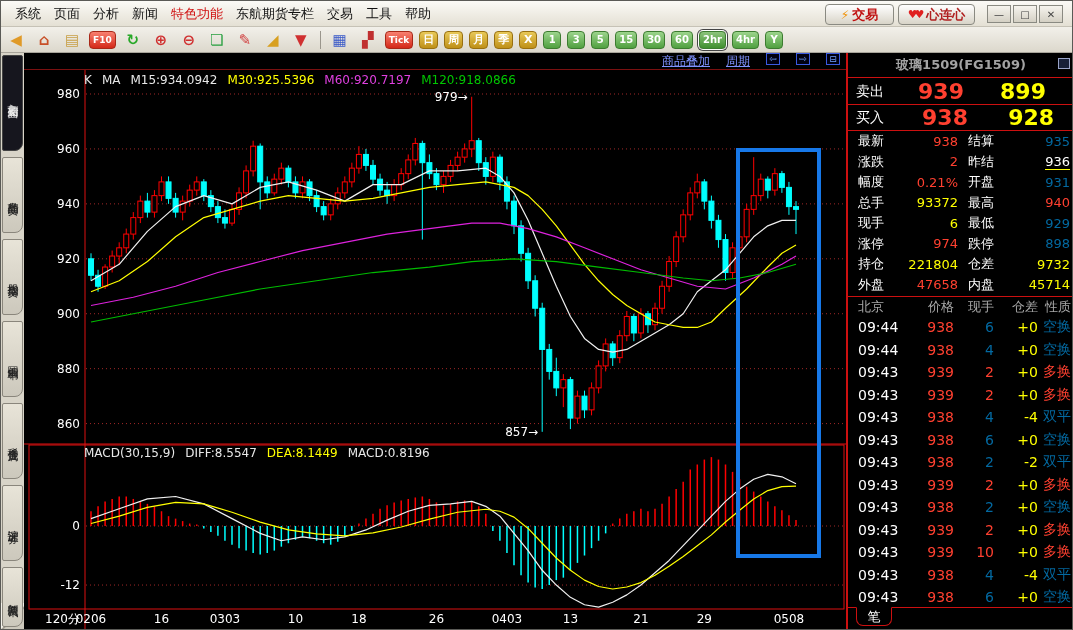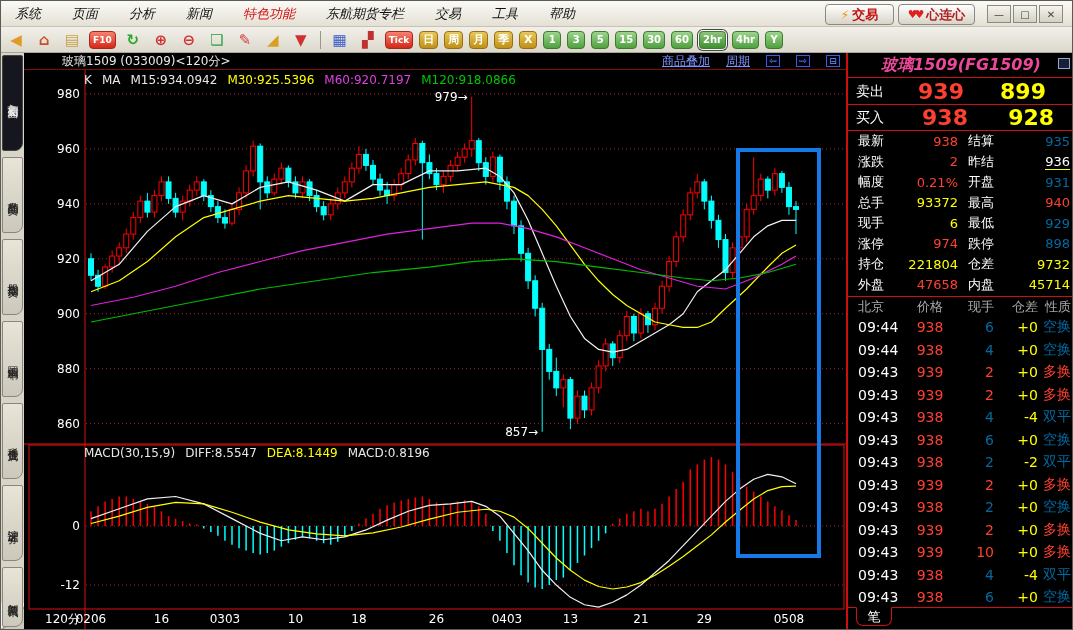--- a/index.html
+++ b/index.html
@@ -44,67 +44,67 @@
     font-size:11px;line-height:19px;display:flex;align-items:center;justify-content:center;letter-spacing:1px;}
   .side-tab.active{background:#16161e;color:#eee;border-color:#444;}
   .tab-arrow{font-size:7px;color:#ccc;letter-spacing:0;margin-top:3px;}
   .fold-corner{position:absolute;bottom:0;left:0;width:23px;height:26px;
     background:linear-gradient(135deg,#f4f2ea 52%,#908c80 56%,#ccc8bc 60%);}
   
   .chart-region{width:822px;position:relative;background:#000;flex:none;}
   .chart-header{position:absolute;top:0;left:0;width:100%;height:17px;z-index:6;
     border-bottom:1px solid #7a1010;display:flex;align-items:center;font-size:12px;color:#e8e8e8;background:#000;}
   .chart-title{margin-left:38px;white-space:nowrap;}
-  .chart-links{margin-left:auto;display:flex;align-items:center;gap:16px;margin-right:6px;}
+  .chart-links{margin-left:auto;display:flex;gap:16px;margin-right:6px;}
   .chart-link{color:#7f92ff;text-decoration:underline;}
   .mini-nav{width:14px;height:12px;border:1px solid #3a5ae0;color:#70a0ff;font-size:9px;line-height:10px;
     text-align:center;background:#001;}
   #chart-svg{position:absolute;top:0;left:0;z-index:2;}
   .legend{position:absolute;left:60px;display:flex;gap:10px;font-size:12px;z-index:5;white-space:nowrap;}
   .legend-k{top:20px;}
   .legend-macd{top:393px;}
   .lg-wht{color:#e8e8e8;}.lg-yel{color:#ffff00;}.lg-mag{color:#e040e0;}.lg-grn{color:#00c800;}
   
   .quote-panel{width:228px;position:relative;background:#000;border-left:2px solid #cc1010;color:#fff;flex:none;}
   .qp-header{position:absolute;top:0;left:0;right:0;height:25px;border-bottom:1px solid #cc1010;
     display:flex;align-items:center;justify-content:center;}
-  .qp-title{color:#ec4899;font-size:16px;font-weight:bold;font-style:italic;}
+  .qp-title{color:#a3a3a3;font-size:13px;font-weight:bold;}
   .qp-restore{position:absolute;right:4px;top:5px;width:12px;height:11px;border:1px solid #9aa4c8;background:#182038;}
   .qp-bigrow{position:absolute;left:0;right:0;height:26px;display:flex;align-items:center;border-bottom:1px solid #cc1010;}
   .qp-bigrow .lbl{width:56px;padding-left:8px;font-size:14px;}
   .qp-bigrow .p1{width:74px;text-align:center;font-size:22px;font-weight:bold;}
   .qp-bigrow .p2{width:90px;text-align:center;font-size:22px;font-weight:bold;}
   .qp-grid{position:absolute;top:78px;left:0;right:0;height:164px;padding:0 4px 0 10px;
     display:grid;grid-template-columns:46px 64px 50px 1fr;align-items:center;font-size:13px;}
   .qp-grid span{white-space:nowrap;}
   .qp-grid .val{text-align:right;}
   .qp-sep{position:absolute;left:0;right:0;height:0;border-top:1px solid #cc1010;}
   .tick-header{position:absolute;top:244px;left:0;right:0;height:19px;display:flex;align-items:center;
     color:#a8a8a8;font-size:13px;}
   .tick-row{display:flex;align-items:center;height:22.5px;font-size:14px;}
   .tick-rows{position:absolute;top:263px;left:0;right:0;bottom:22px;overflow:hidden;}
   .col-time{width:58px;padding-left:10px;}
-  .col-price{width:48px;text-align:center;}
+  .col-price{width:48px;text-align:right;}
   .col-qty{width:40px;text-align:right;}
   .col-chg{width:44px;text-align:right;}
   .col-nat{flex:1;text-align:right;padding-right:3px;}
   .tick-header .col-time{padding-left:10px;}
   .qp-bottom{position:absolute;bottom:0;left:0;right:0;height:22px;border-top:1px solid #cc1010;}
   .bi-tab{position:absolute;left:8px;top:-1px;width:36px;height:19px;border:1px solid #cc1010;border-top:1px solid #000;
     border-radius:0 0 7px 7px;color:#fff;font-size:13px;display:flex;align-items:center;justify-content:center;background:#000;}
   .t-red{color:#ff4030;}.t-yel{color:#ffff00;}.t-grn{color:#0369a1;}.t-wht{color:#fff;}
   .u-yel{border-bottom:1px solid #ffff00;}
 </style>
 </head>
 <body>
 
 <div class="window">
 
   <div class="menubar">
-    <span id="menu-items" style="display:flex;gap:31px;font-style:italic;">
+    <span id="menu-items" style="display:flex;gap:13px;">
         <span class="menu-item">系统</span>
         <span class="menu-item">页面</span>
         <span class="menu-item">分析</span>
         <span class="menu-item">新闻</span>
         <span class="menu-item accent">特色功能</span>
         <span class="menu-item">东航期货专栏</span>
         <span class="menu-item">交易</span>
         <span class="menu-item">工具</span>
         <span class="menu-item">帮助</span>
       </span>
@@ -163,21 +163,20 @@
         <div class="side-tab" style="top: 104px; height: 76px;">商品期货</div>
         <div class="side-tab" style="top: 186px; height: 76px;">股指期货</div>
         <div class="side-tab" style="top: 268px; height: 76px;">国债利率</div>
         <div class="side-tab" style="top: 350px; height: 76px;">稀贵金属</div>
         <div class="side-tab" style="top: 432px; height: 76px;">沪深证券</div>
         <div class="side-tab" style="top: 514px; height: 60px;">新闻资讯</div>
       </div>
 
     <div class="chart-region">
       <div class="chart-header">
-        <span class="chart-title">玻璃1509 (033009)&lt;120分&gt;</span>
         <span class="chart-links">
           <span class="chart-link">商品叠加</span>
           <span class="chart-link">周期</span>
           <span class="mini-nav">⇦</span>
           <span class="mini-nav">⇨</span>
           <span class="mini-nav">⊟</span>
         </span>
       </div>
       <svg id="chart-svg" width="822" height="578">
           <line x1="62" y1="41" x2="820" y2="41" stroke="#a02828" stroke-width="1" stroke-dasharray="1 3"></line>

